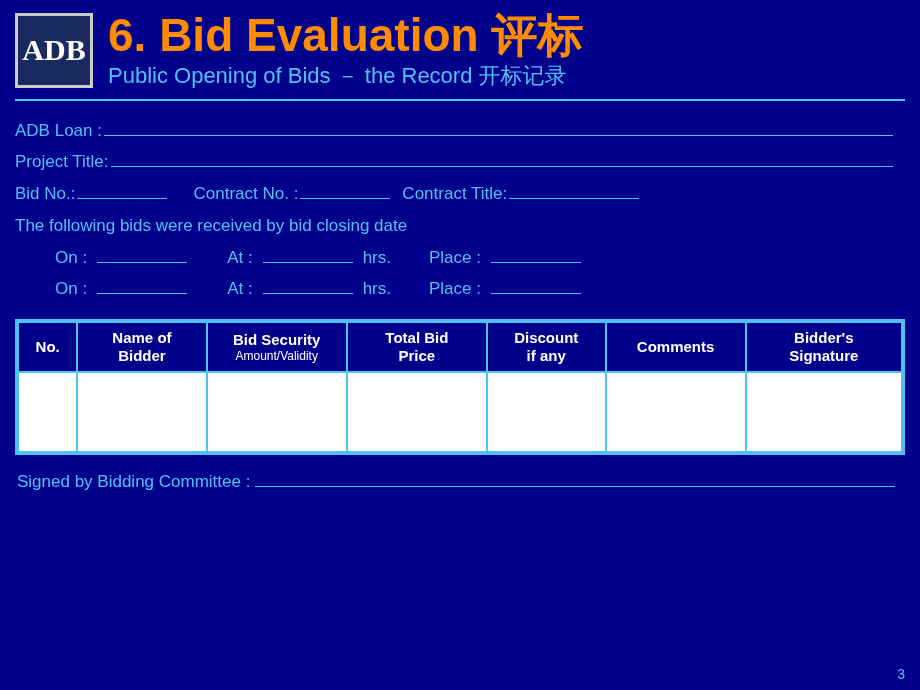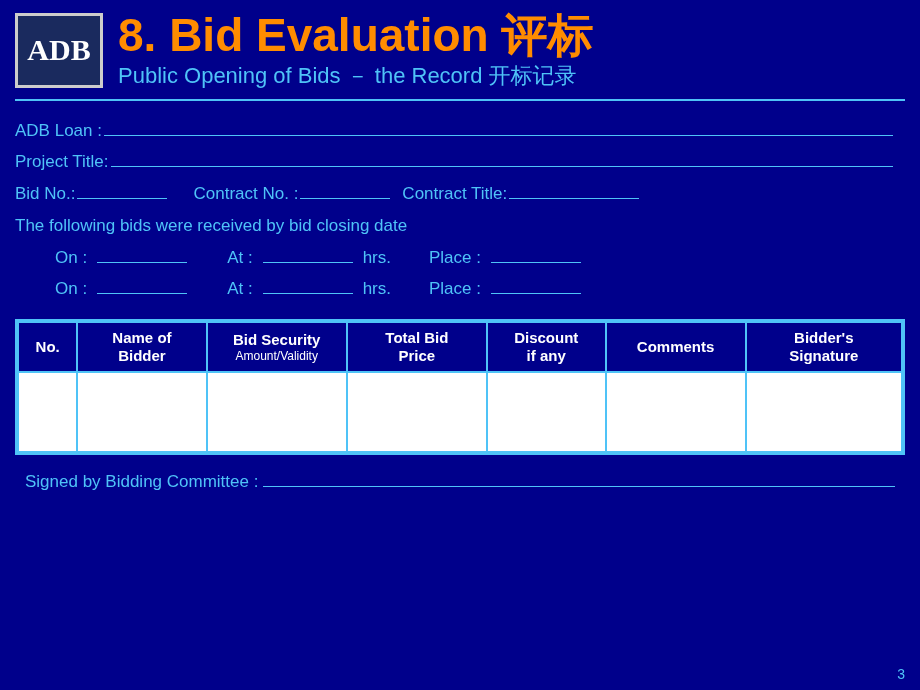--- a/index.html
+++ b/index.html
@@ -18,21 +18,21 @@
     .header {
       display: flex;
       align-items: center;
       padding: 10px 15px 8px 15px;
       gap: 15px;
     }
 
     .adb-logo {
       background-color: #1a2a5e;
       border: 3px solid #ccc;
-      width: 88px;
+      width: 78px;
       height: 75px;
       display: flex;
       align-items: center;
       justify-content: center;
       flex-shrink: 0;
     }
 
     .adb-logo-text {
       color: white;
       font-size: 30px;
@@ -144,21 +144,21 @@
     .th-signature { width: 145px; }
 
     .th-security-sub {
       display: block;
       font-size: 12px;
       font-weight: normal;
     }
 
     
     .footer {
-      padding: 6px 25px 0 25px;
+      padding: 6px 25px 0 17px;
       font-size: 17px;
       color: #4FC3F7;
       display: flex;
       align-items: baseline;
       gap: 5px;
     }
 
     .footer-underline {
       flex: 1;
       border-bottom: 1.5px solid #4FC3F7;
@@ -175,21 +175,21 @@
     }
   </style>
 </head>
 <body>
 
 <div class="header">
   <div class="adb-logo">
     <span class="adb-logo-text">ADB</span>
   </div>
   <div class="header-text">
-    <div class="header-title">8. Bid Evaluation 评标</div>
+    <div class="header-title">6. Bid Evaluation 评标</div>
     <div class="header-subtitle">Public Opening of Bids － the Record 开标记录</div>
   </div>
 </div>
 
 <div class="divider"></div>
 
 <div class="form-content">
 
   <div class="form-line">
     <span class="form-line-text">ADB Loan :</span>

